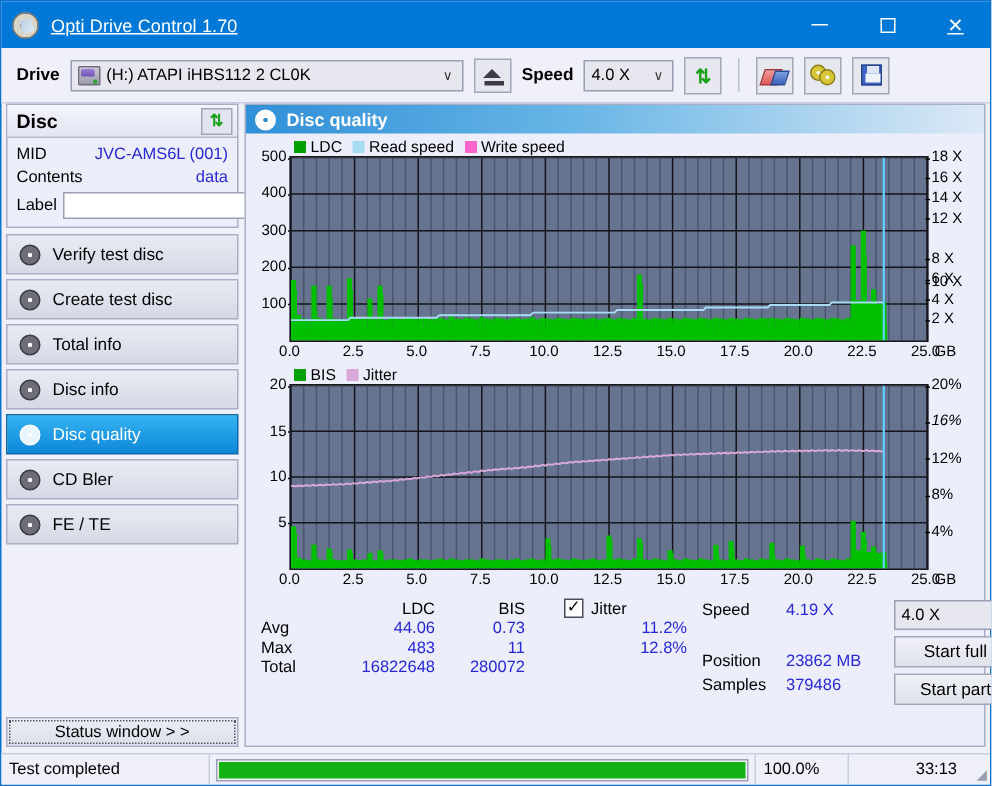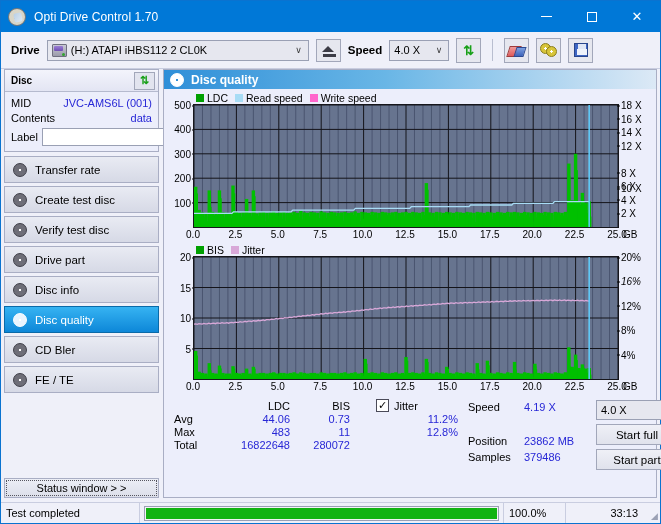--- a/index.html
+++ b/index.html
@@ -14,21 +14,21 @@
   .window {
     width: 661px; height: 524px;
     position: relative;
     background: #eff0f9;
     border: 1px solid #0a73d0;
     display: flex; flex-direction: column;
   }
   
   .titlebar {
     height: 31px; background: #0078d7; color:#fff;
-    display:flex; align-items:center; flex: 0 0 31px;
+    display:flex; align-items:center; flex: 0 0 31px; text-decoration: underline;
   }
   .title-icon {
     width:18px; height:18px; margin-left:7px; margin-right:8px;
     border-radius:50%;
     background: radial-gradient(circle at 50% 50%, #fff 0 16%, #8d8d8d 17% 30%, #d9d6c8 31% 70%, #b6a98a 71% 100%);
     border:1px solid #7a7a7a;
     position:relative;
   }
   .title-icon:after{
     content:""; position:absolute; left:5px; top:4px; width:8px;height:9px;
@@ -98,21 +98,21 @@
   .save-ico:after{content:"";position:absolute;left:2px;bottom:1px;width:10px;height:6px;background:#eef2fb;}
   
   .body { flex:1; display:flex; padding:0 3px 0 3px; gap:4px; min-height:0; }
   
   .sidebar { width:155px; flex:0 0 155px; display:flex; flex-direction:column; }
   .disc-panel { border:1px solid #a9aec4; background:#eceefb; }
   .disc-head {
     height:22px; display:flex; align-items:center; padding-left:6px;
     background:linear-gradient(#f3f4fc,#e3e5f3); border-bottom:1px solid #b5bace;
   }
-  .disc-head-title { font-weight:bold; font-size:10px; }
+  .disc-head-title { font-weight:bold; font-size:13px; }
   .disc-head-btn {
     margin-left:auto; margin-right:3px; width:21px;height:18px;
     background:#e2e4ef;border:1px solid #a2a7ba; display:flex;align-items:center;justify-content:center;
     color:#18a018;font-size:11px;font-weight:bold;
   }
   .disc-rows { padding:3px 6px 5px 6px; }
   .disc-row { display:flex; justify-content:space-between; align-items:center; height:15px; font-size:11px; }
   .disc-row .k { color:#000; }
   .disc-row .v { color:#2727d6; }
   .label-row { display:flex; align-items:center; gap:4px; margin-top:2px; }
@@ -296,33 +296,29 @@
             <span class="label-btn">
                 <span class="mini-disc"></span>
               </span>
           </div>
         </div>
       </div>
 
       <div class="navlist">
         <div class="navbtn">
           <span class="nav-ico"></span>
-          <span>Transfer rate</span>
+          <span>Verify test disc</span>
         </div>
         <div class="navbtn">
           <span class="nav-ico"></span>
           <span>Create test disc</span>
         </div>
         <div class="navbtn">
           <span class="nav-ico"></span>
-          <span>Verify test disc</span>
-        </div>
-        <div class="navbtn">
-          <span class="nav-ico"></span>
-          <span>Drive part</span>
+          <span>Total info</span>
         </div>
         <div class="navbtn">
           <span class="nav-ico"></span>
           <span>Disc info</span>
         </div>
         <div class="navbtn active">
           <span class="nav-ico"></span>
           <span>Disc quality</span>
         </div>
         <div class="navbtn">

